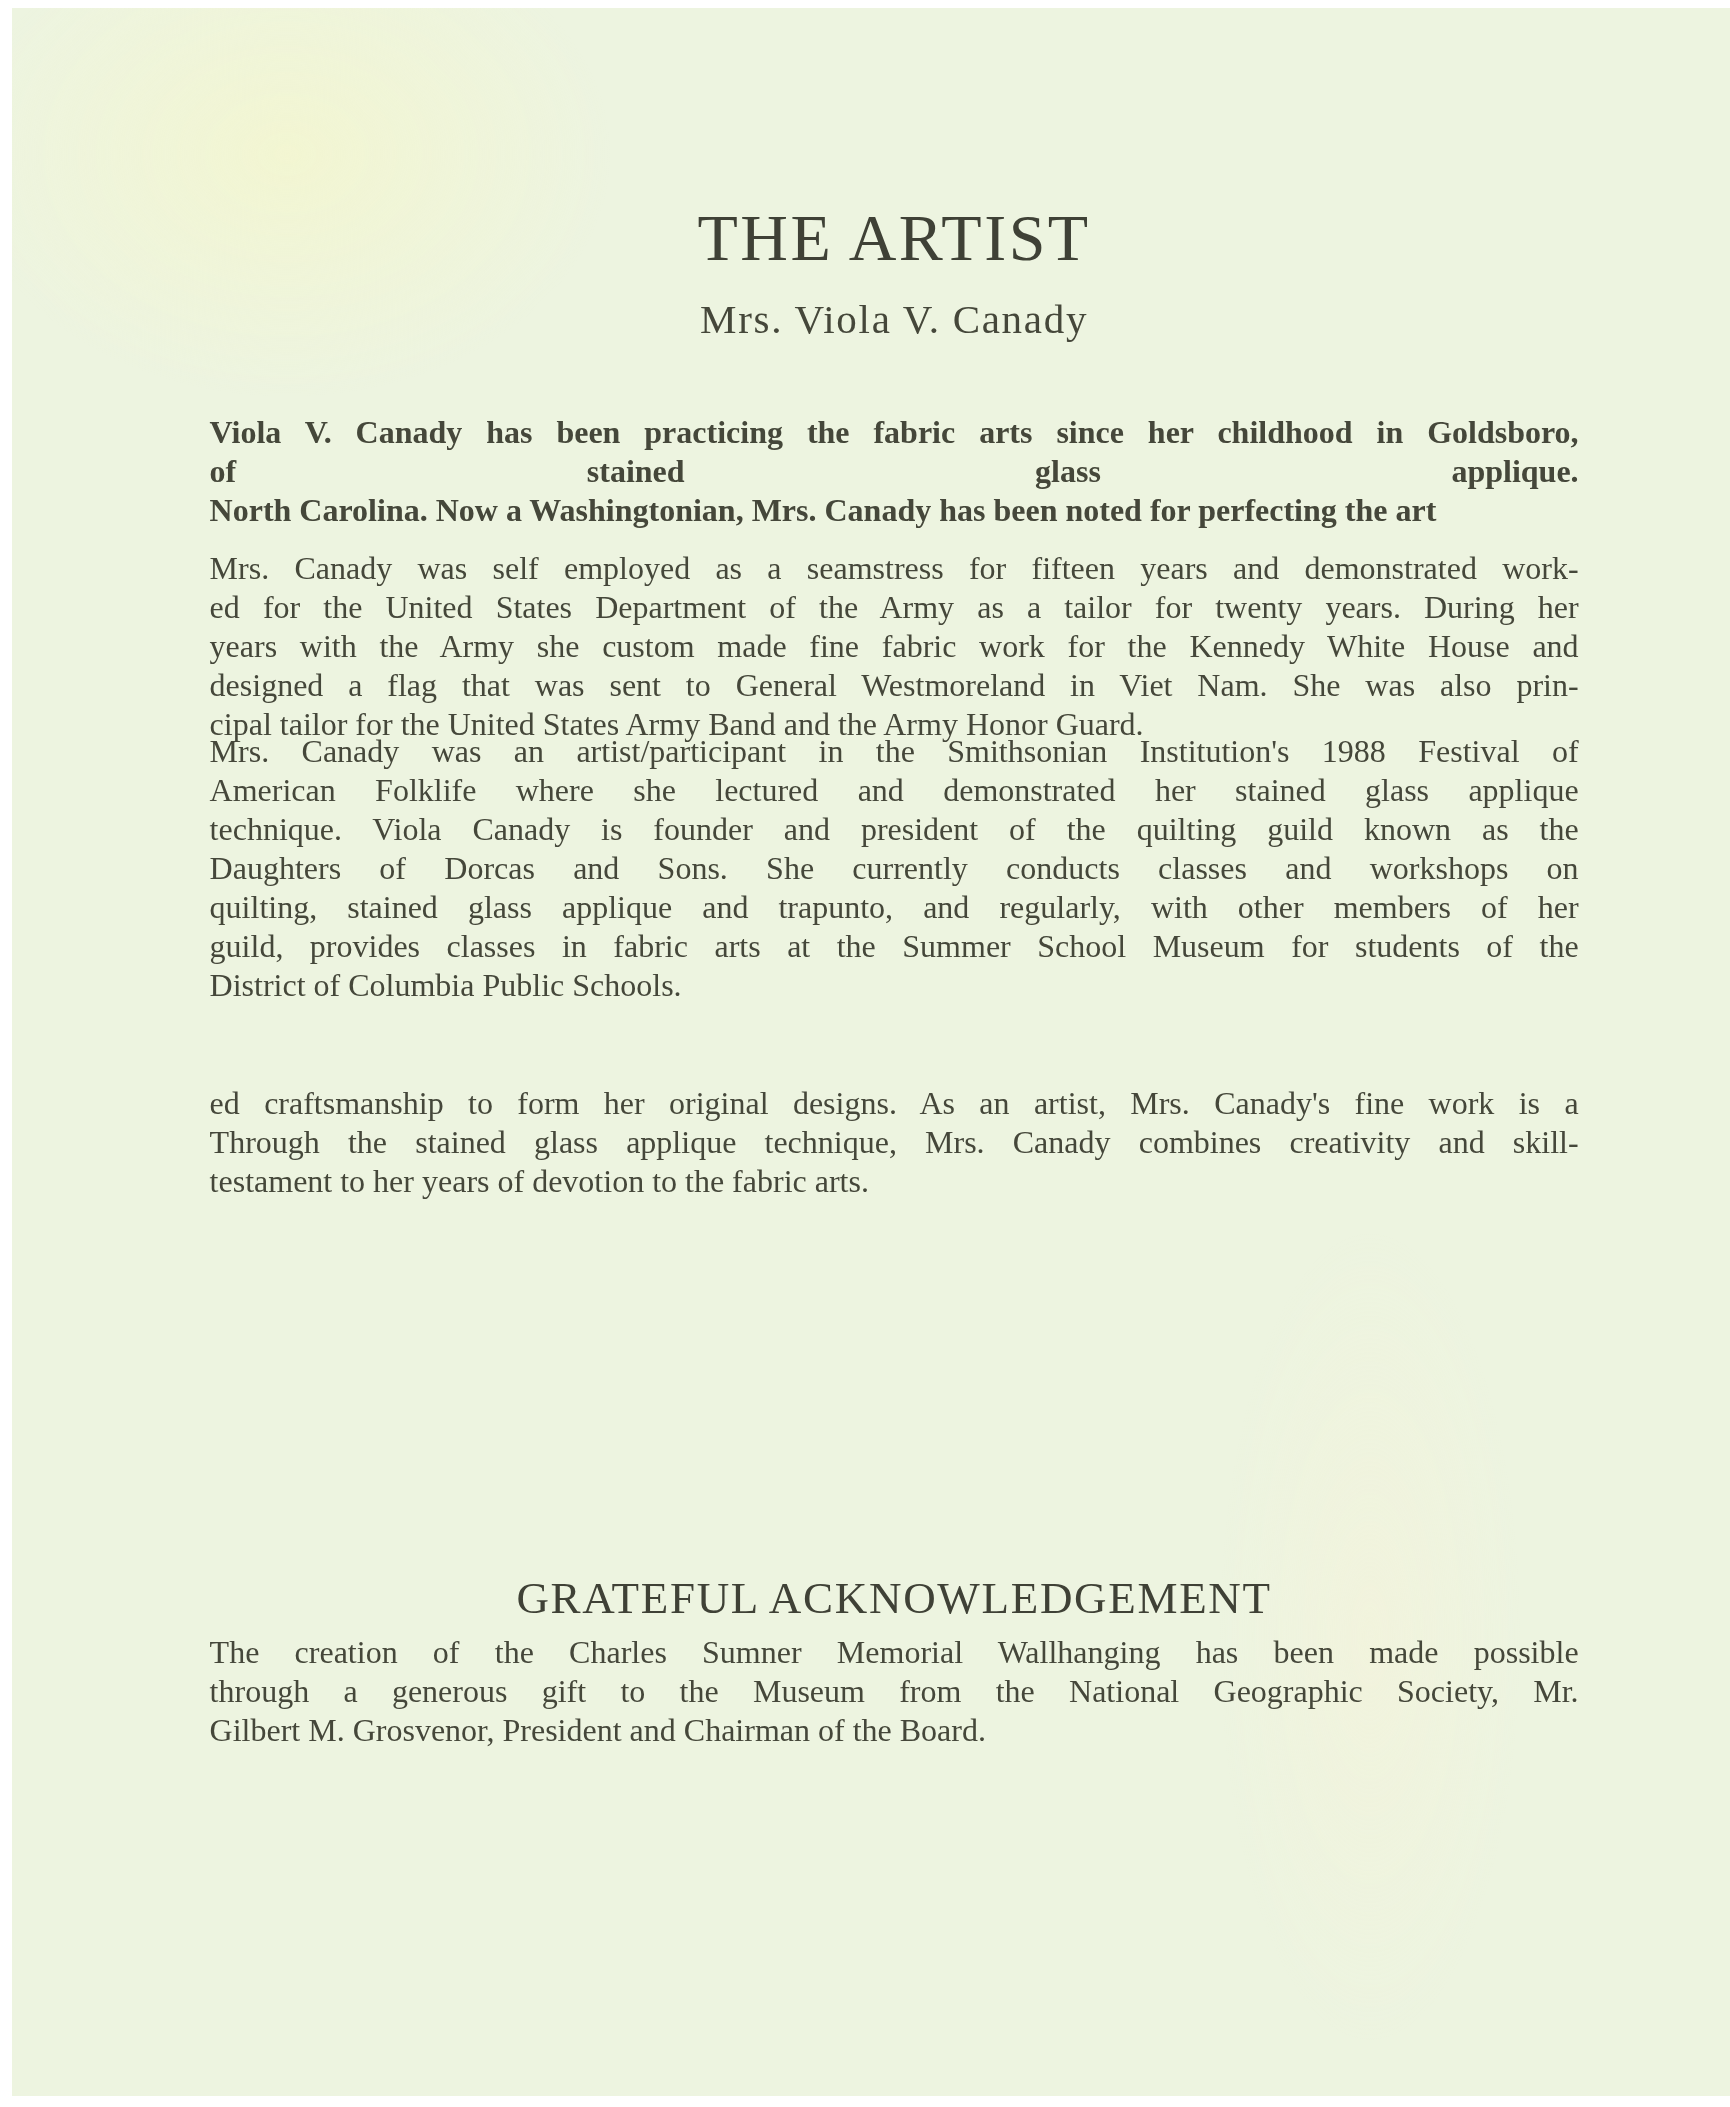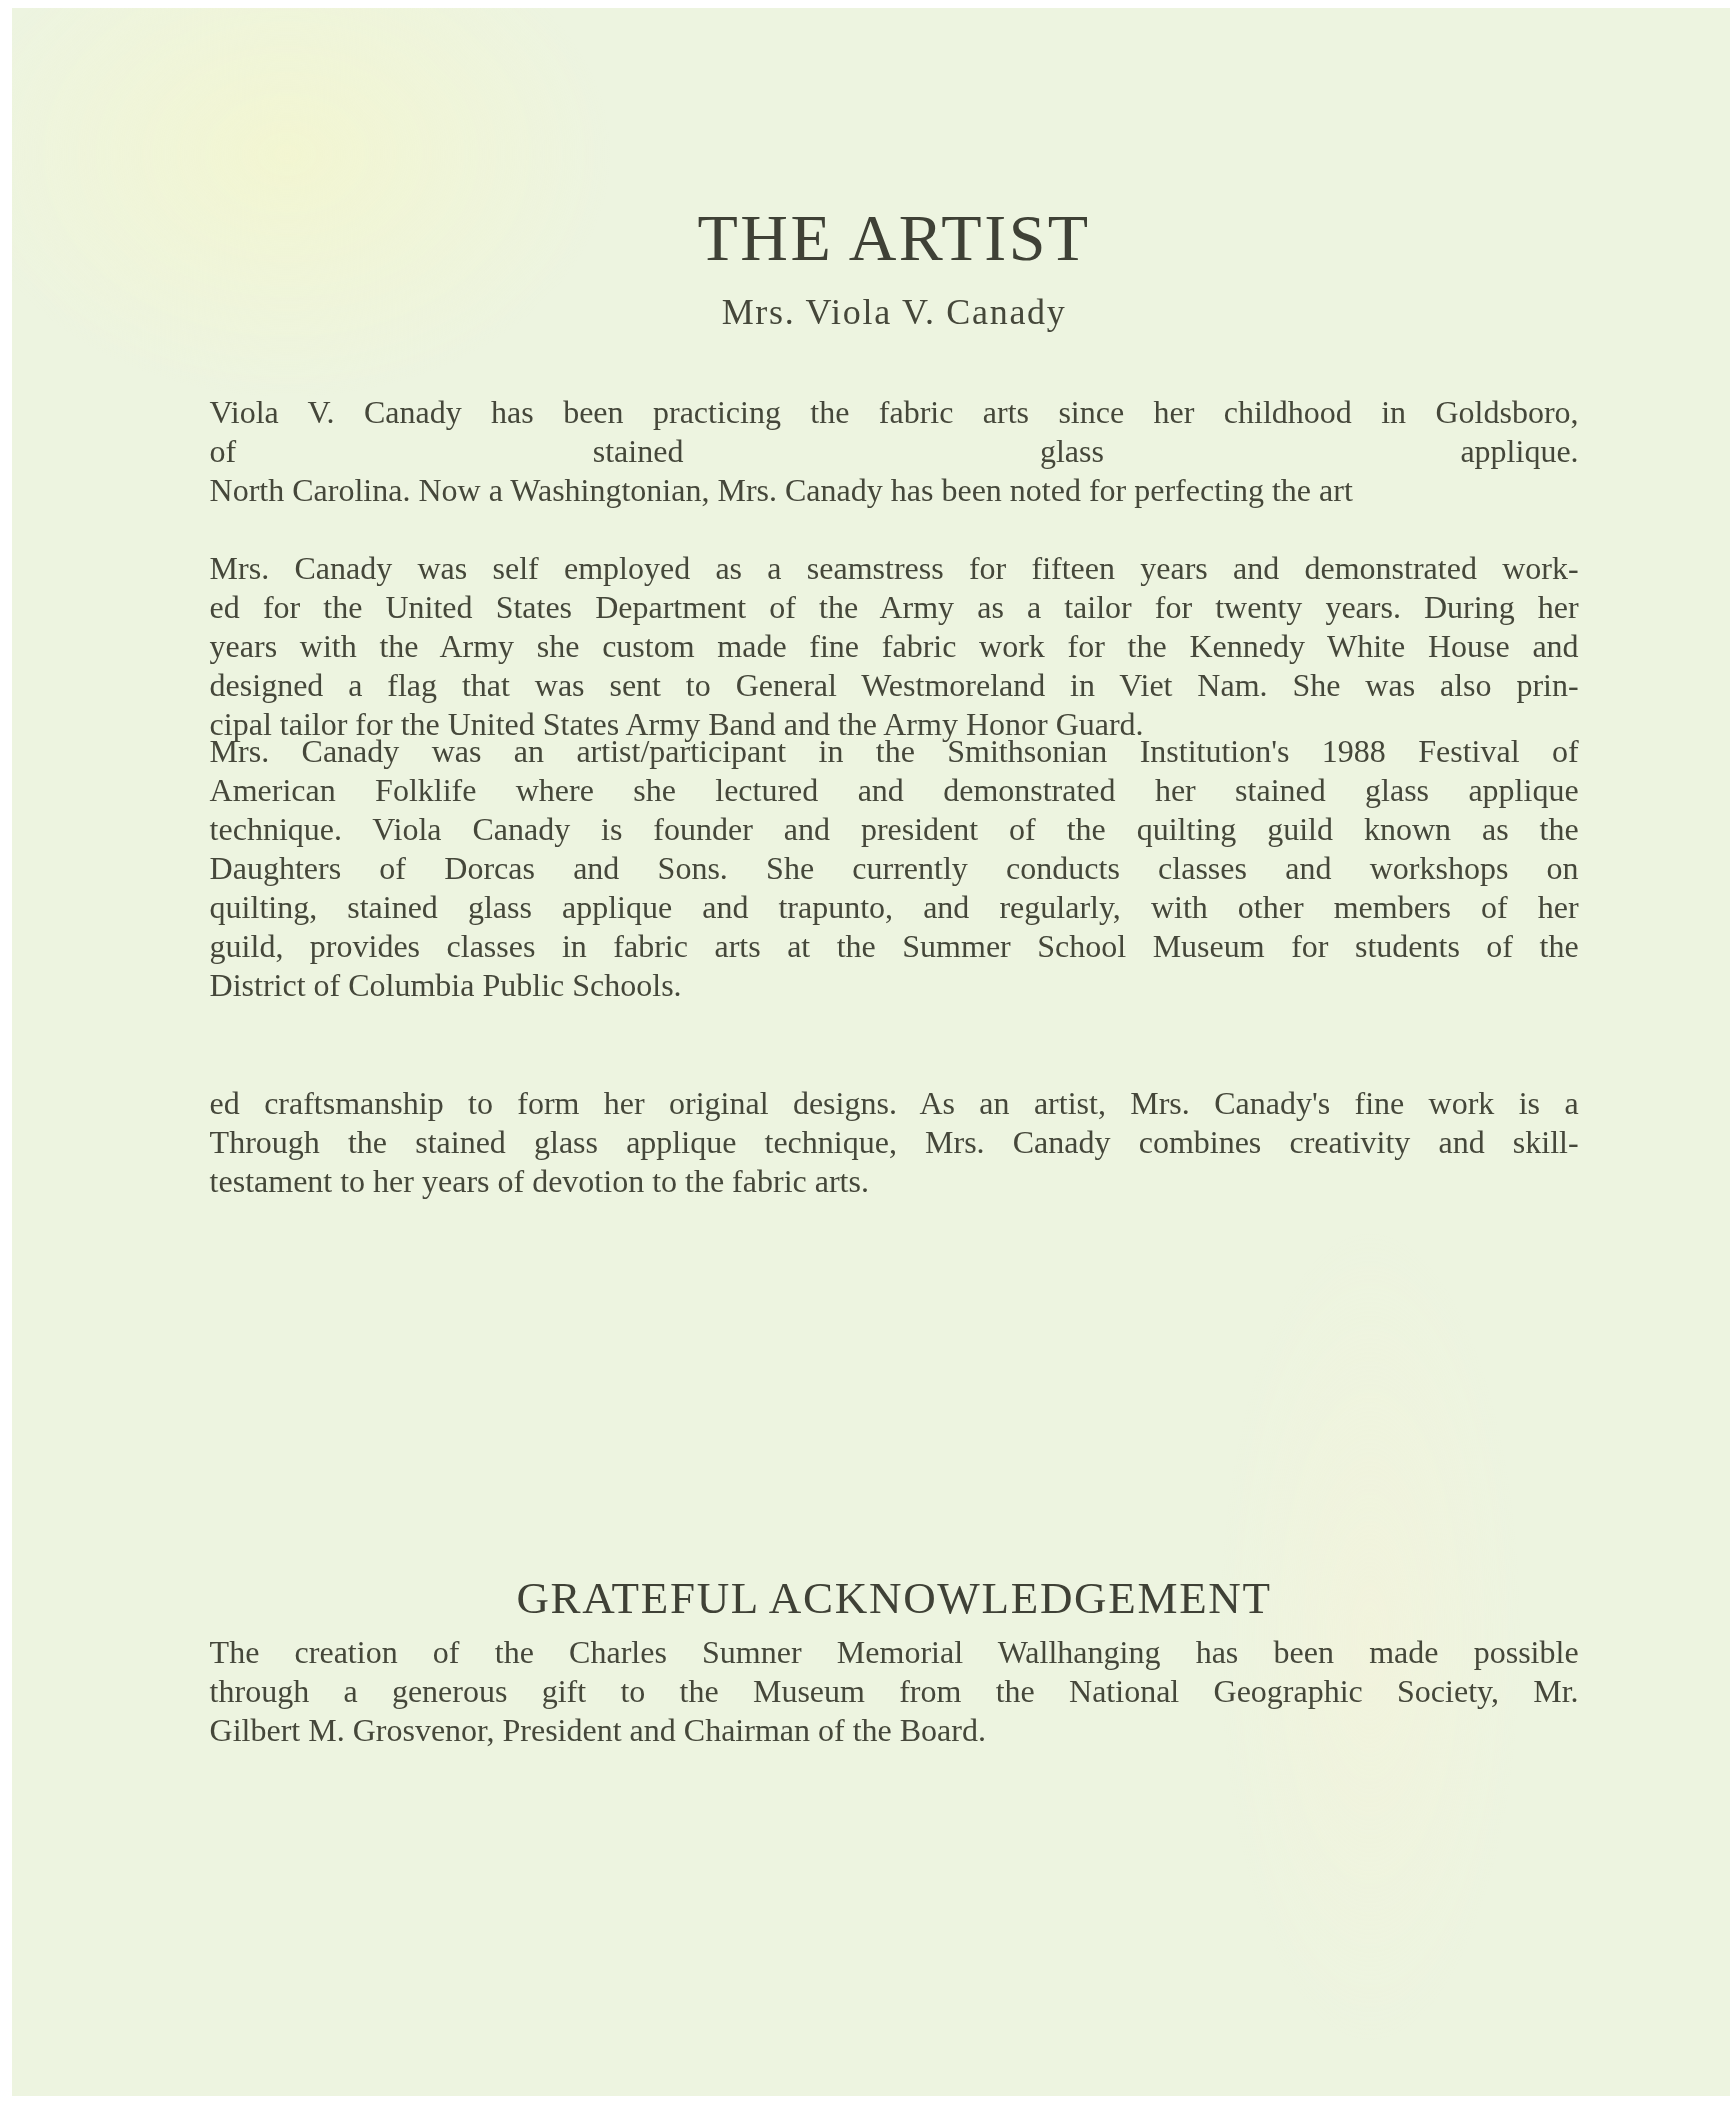--- a/index.html
+++ b/index.html
@@ -40,39 +40,39 @@
     letter-spacing: 2.5px;
     color: #3f4136;
     font-weight: 500;
   }
   .page-subtitle {
     position: absolute;
     top: 253px;
     left: 198px;
     width: 1369px;
     text-align: center;
-    font-size: 36px;
+    font-size: 41px;
     letter-spacing: 1.7px;
     color: #45473a;
     font-weight: 400;
   }
   .para {
     color: #45473a;
     font-size: 32px;
     line-height: 39px;
   }
   .para .line {
     text-align: justify;
     text-align-last: justify;
     white-space: normal;
   }
   .para .line:last-child {
     text-align-last: left;
   }
-  #para-1 { top: 385px; }
+  #para-1 { top: 405px; font-weight: bold; }
   #para-2 { top: 541px; }
   #para-3 { top: 724px; }
   #para-4 { top: 1076px; }
   .ack-heading {
     position: absolute;
     top: 1526px;
     left: 198px;
     width: 1369px;
     text-align: center;
     font-size: 45px;

